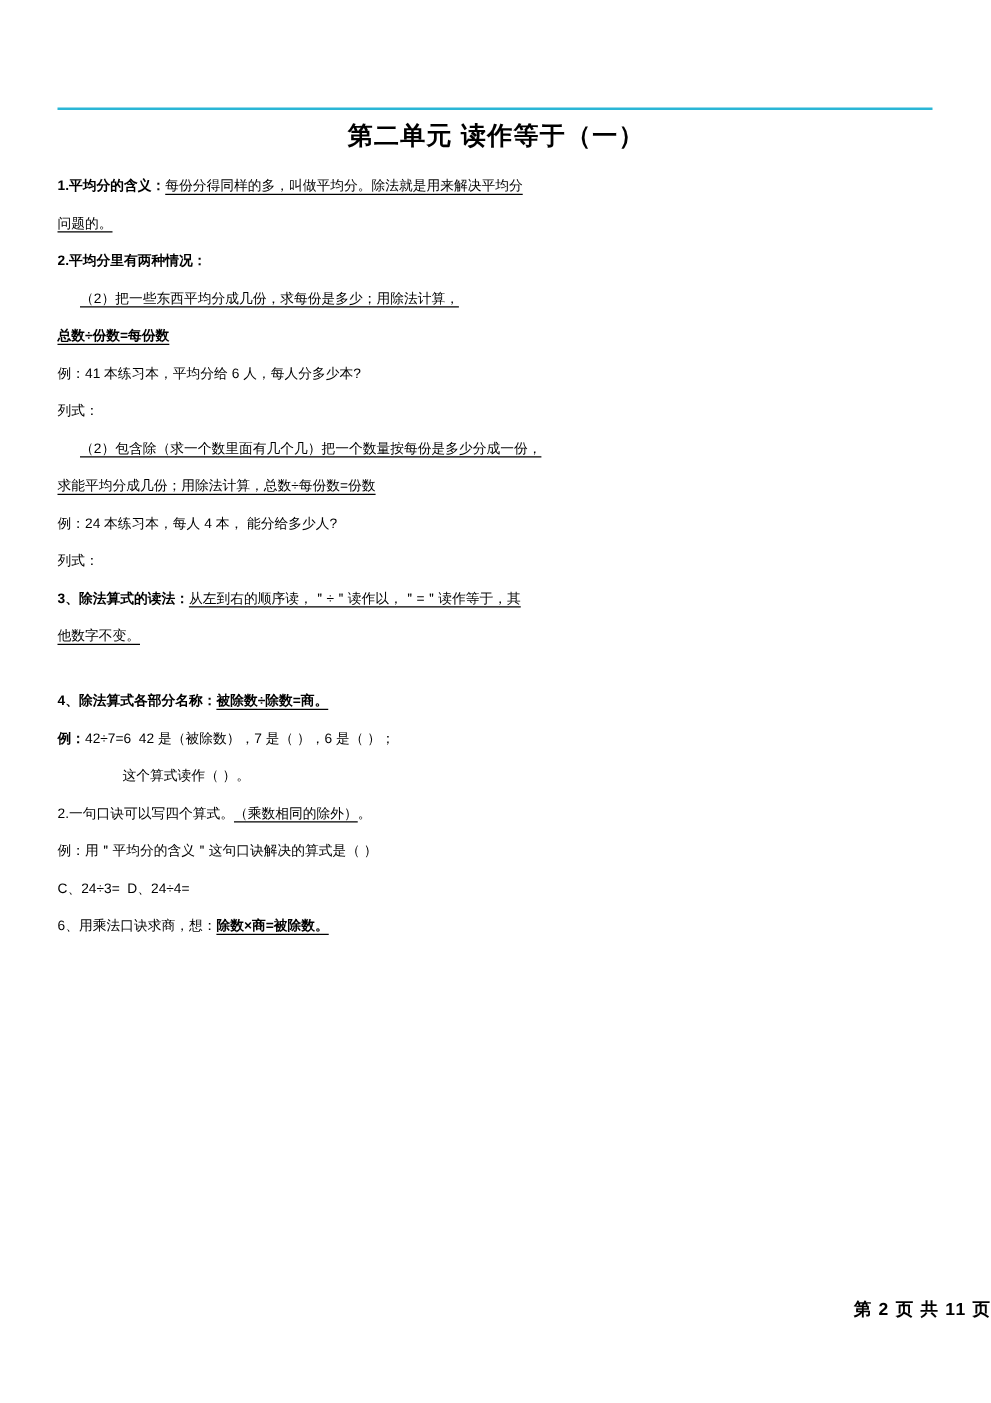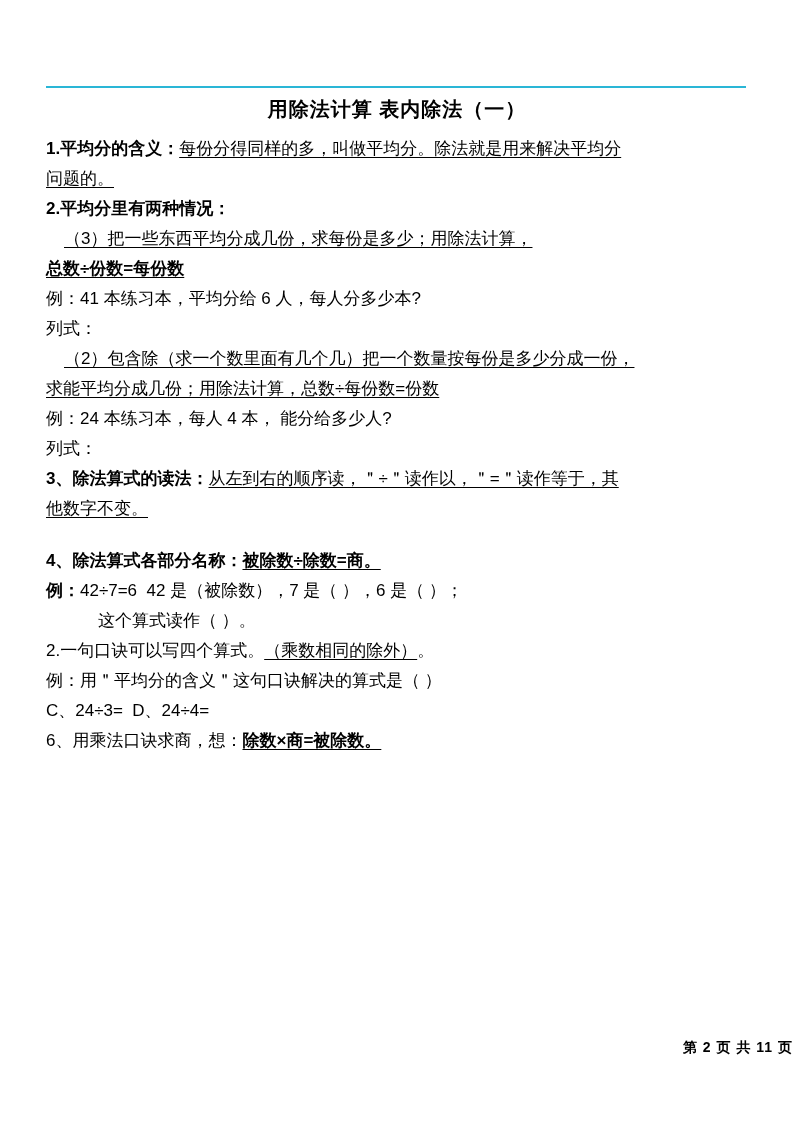--- a/index.html
+++ b/index.html
@@ -37,21 +37,21 @@
   }
   .doc-title {
     text-align: center;
     font-size: 20px;
     font-weight: bold;
     letter-spacing: 1px;
     margin: 0 0 10px 0;
     line-height: 30px;
   }
   .line {
-    font-size: 17px;
+    font-size: 11px;
     line-height: 30px;
     margin: 0;
     white-space: pre-wrap;
   }
   .b { font-weight: bold; }
   .u { text-decoration: underline; text-underline-offset: 3px; }
   .indent { padding-left: 18px; }
   .indent2 { padding-left: 52px; }
   .gap { height: 22px; }
   .footer {
@@ -67,29 +67,29 @@
 </style>
 </head>
 <body>
 
 <div class="page">
 
   <div class="top-rule" style="background: rgb(42, 182, 214);"></div>
 
   <div class="content">
 
-    <h1 class="doc-title">用除法计算 表内除法（一）</h1>
+    <h1 class="doc-title">第二单元 读作等于（一）</h1>
 
     <p class="line"><span class="b">1.平均分的含义：</span><span class="u">每份分得同样的多，叫做平均分。除法就是用来解决平均分</span></p>
 
     <p class="line"><span class="u">问题的。</span></p>
 
     <p class="line"><span class="b">2.平均分里有两种情况：</span></p>
 
-    <p class="line indent"><span class="u">（3）把一些东西平均分成几份，求每份是多少；用除法计算，</span></p>
+    <p class="line indent"><span class="u">（2）把一些东西平均分成几份，求每份是多少；用除法计算，</span></p>
 
     <p class="line"><span class="b u">总数÷份数=每份数</span></p>
 
     <p class="line"><span>例：41 本练习本，平均分给 6 人，每人分多少本?</span></p>
 
     <p class="line"><span>列式：</span></p>
 
     <p class="line indent"><span class="u">（2）包含除（求一个数里面有几个几）把一个数量按每份是多少分成一份，</span></p>
 
     <p class="line"><span class="u">求能平均分成几份；用除法计算，总数÷每份数=份数</span></p>

